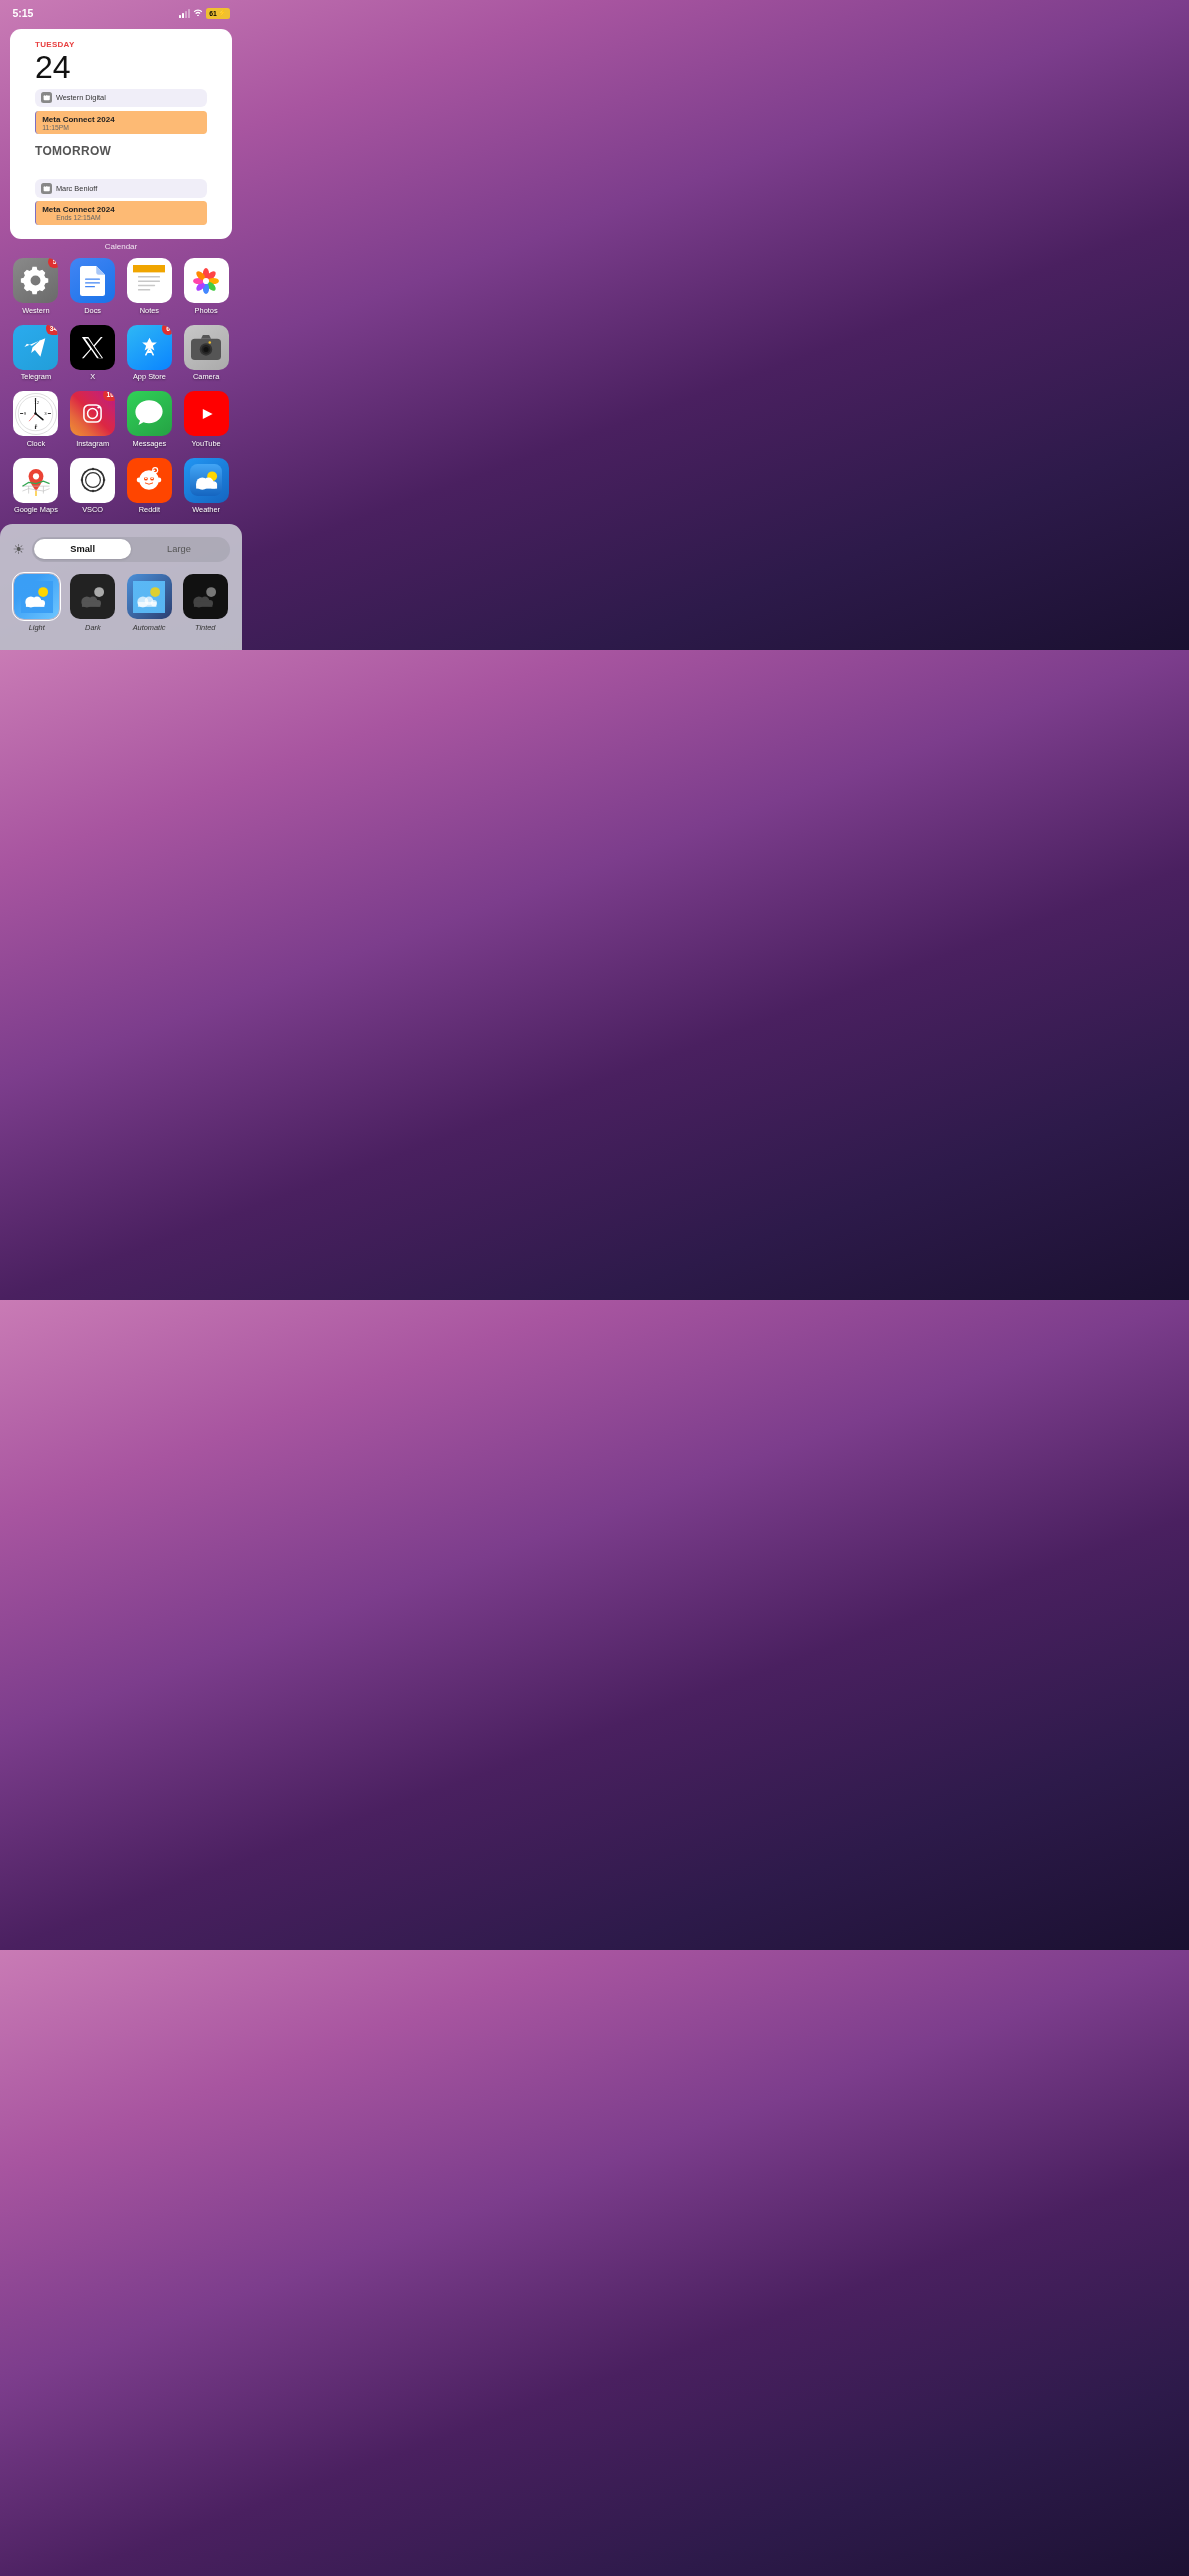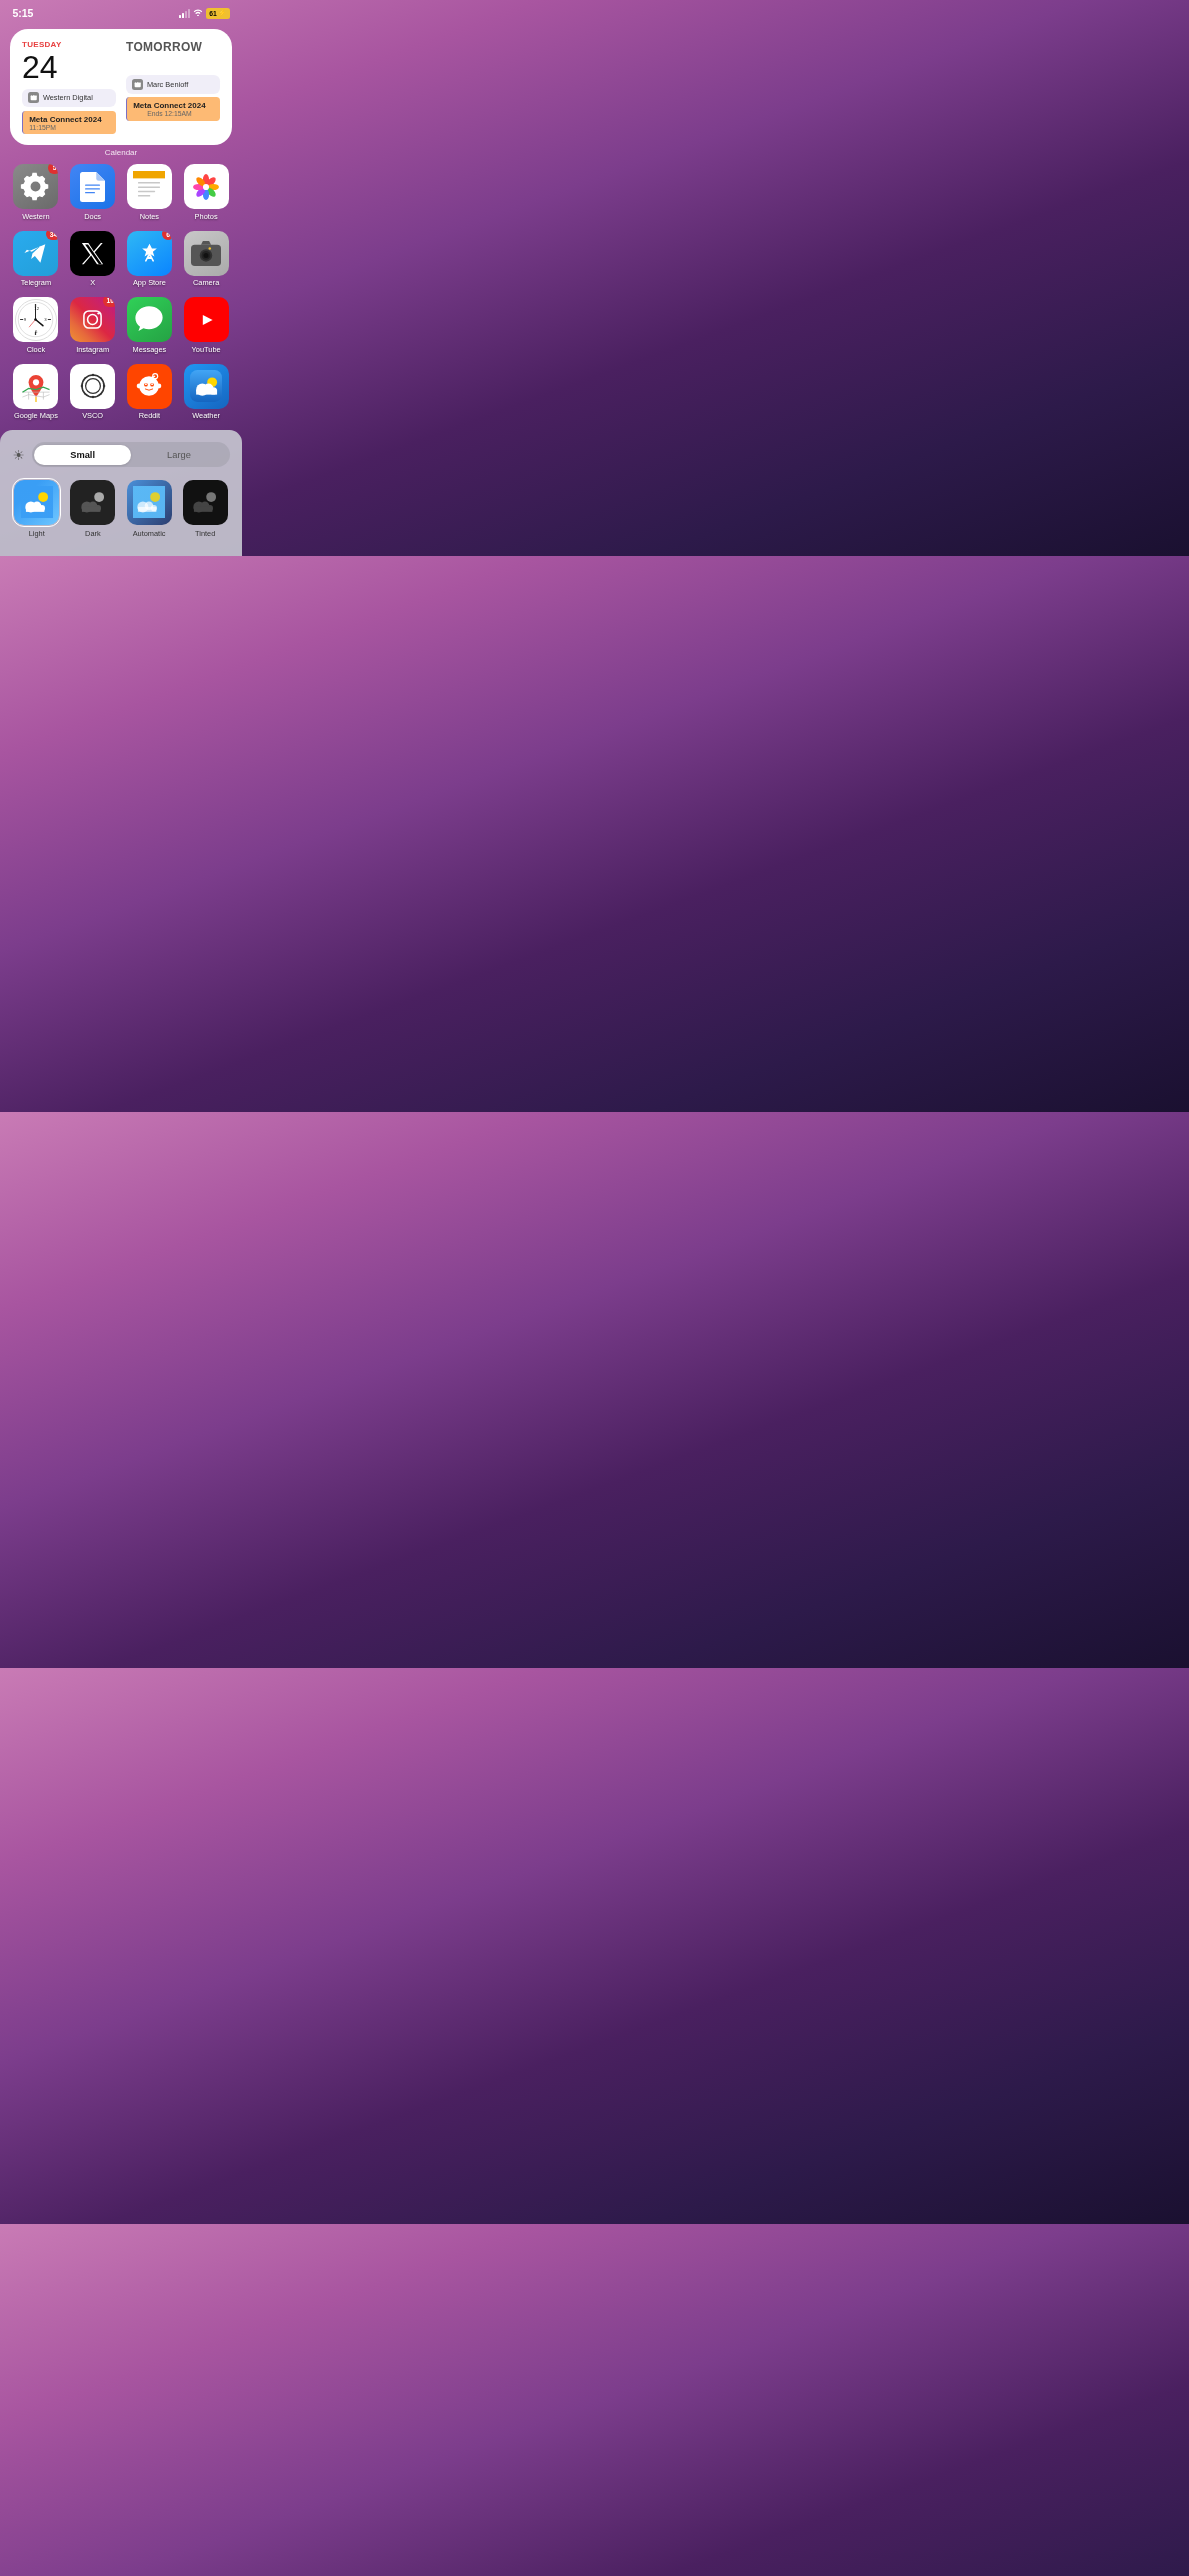--- a/index.html
+++ b/index.html
@@ -52,24 +52,25 @@
       border-radius: 2.5px;
       display: flex;
       align-items: center;
       gap: 1.2px;
     }
 
     
     .calendar-widget {
       margin: 5px 10px 2.5px;
       background: white;
-      border-radius: 18px;
-      padding: 11px 12px;
+      border-radius: 11px;
+      padding: 11px 25px;
       display: flex;
       gap: 10px;
+      flex-direction: column;
     }
     .cal-left {
       flex: 1;
     }
     .cal-day-label {
       font-size: 8px;
       font-weight: 700;
       color: #e84040;
       letter-spacing: 0.3px;
       text-transform: uppercase;
@@ -338,20 +339,21 @@
       border-radius: 10px;
       overflow: hidden;
       display: flex;
       align-items: center;
       justify-content: center;
     }
     .style-label {
       font-size: 7.4px;
       color: #333;
       text-align: left;
+      font-style: italic;
     }
     .style-light {
       background: linear-gradient(135deg, #3a9ef5 30%, #6ec6ff 100%);
     }
     .style-dark {
       background: #222;
     }
     .style-auto {
       background: linear-gradient(135deg, #4a90d9 0%, #2c3e70 100%);
     }

